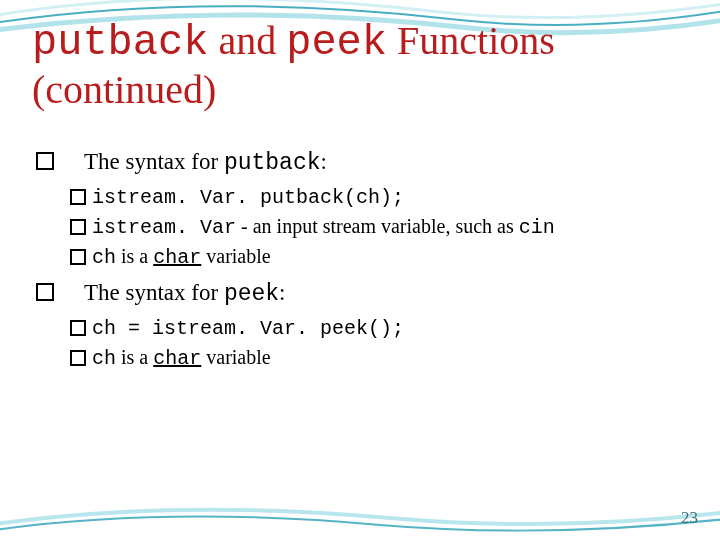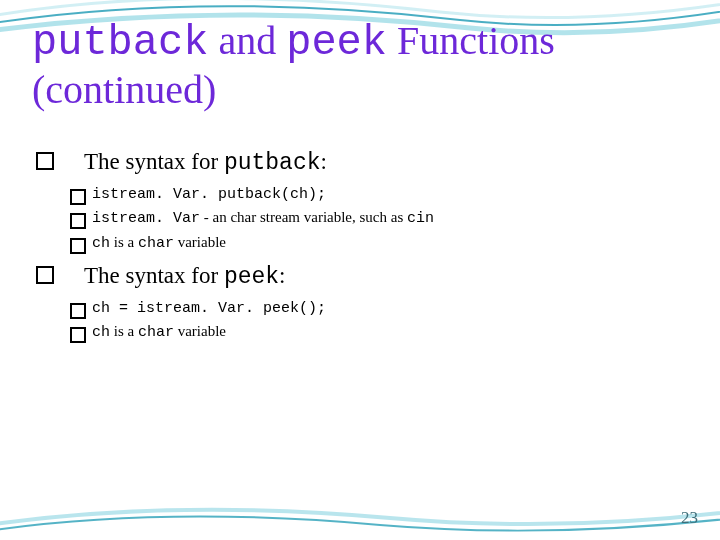--- a/index.html
+++ b/index.html
@@ -33,21 +33,21 @@
     left: 0;
     width: 720px;
     height: 50px;
     pointer-events: none;
   }
   .title {
     position: absolute;
     left: 32px;
     top: 18px;
     width: 660px;
-    color: #6d28d9;
+    color: #b91c1c;
     font-size: 40px;
     line-height: 1.15;
     font-weight: 400;
   }
   .title .mono {
     font-family: 'Courier New', Courier, monospace;
     font-size: 42px;
   }
   .content {
     position: absolute;
@@ -60,41 +60,42 @@
   }
   .lvl1 {
     display: flex;
     margin-bottom: 4px;
     gap: 24px;
   }
   .lvl2 {
     display: flex;
     margin-left: 34px;
     margin-bottom: 2px;
-    font-size: 15px;
+    font-size: 20px;
   }
   .square {
     display: inline-block;
     width: 14px;
     height: 14px;
     border: 2px solid #000;
     background: #fff;
     margin-right: 6px;
     margin-top: 6px;
     flex-shrink: 0;
   }
   .lvl2 .square {
     width: 12px;
     height: 12px;
     margin-top: 6px;
   }
   .mono {
     font-family: 'Courier New', Courier, monospace;
   }
   .underline {
+    text-decoration: underline;
   }
   .pagenum {
     position: absolute;
     right: 22px;
     bottom: 12px;
     font-size: 17px;
     color: #3f6f7a;
     font-family: Georgia, serif;
   }
 </style>
@@ -125,21 +126,21 @@
     <div class="lvl2">
       <span class="square"></span>
       <span>
         <span class="mono">istream. Var. putback(ch);</span>
       </span>
     </div>
 
     <div class="lvl2">
       <span class="square"></span>
       <span>
-        <span class="mono">istream. Var</span><span> - an char stream variable, such as </span><span class="mono">cin</span>
+        <span class="mono">istream. Var</span><span> - an input stream variable, such as </span><span class="mono">cin</span>
       </span>
     </div>
 
     <div class="lvl2">
       <span class="square"></span>
       <span>
         <span class="mono">ch</span><span> is a </span><span class="mono underline">char</span><span> variable</span>
       </span>
     </div>
 

